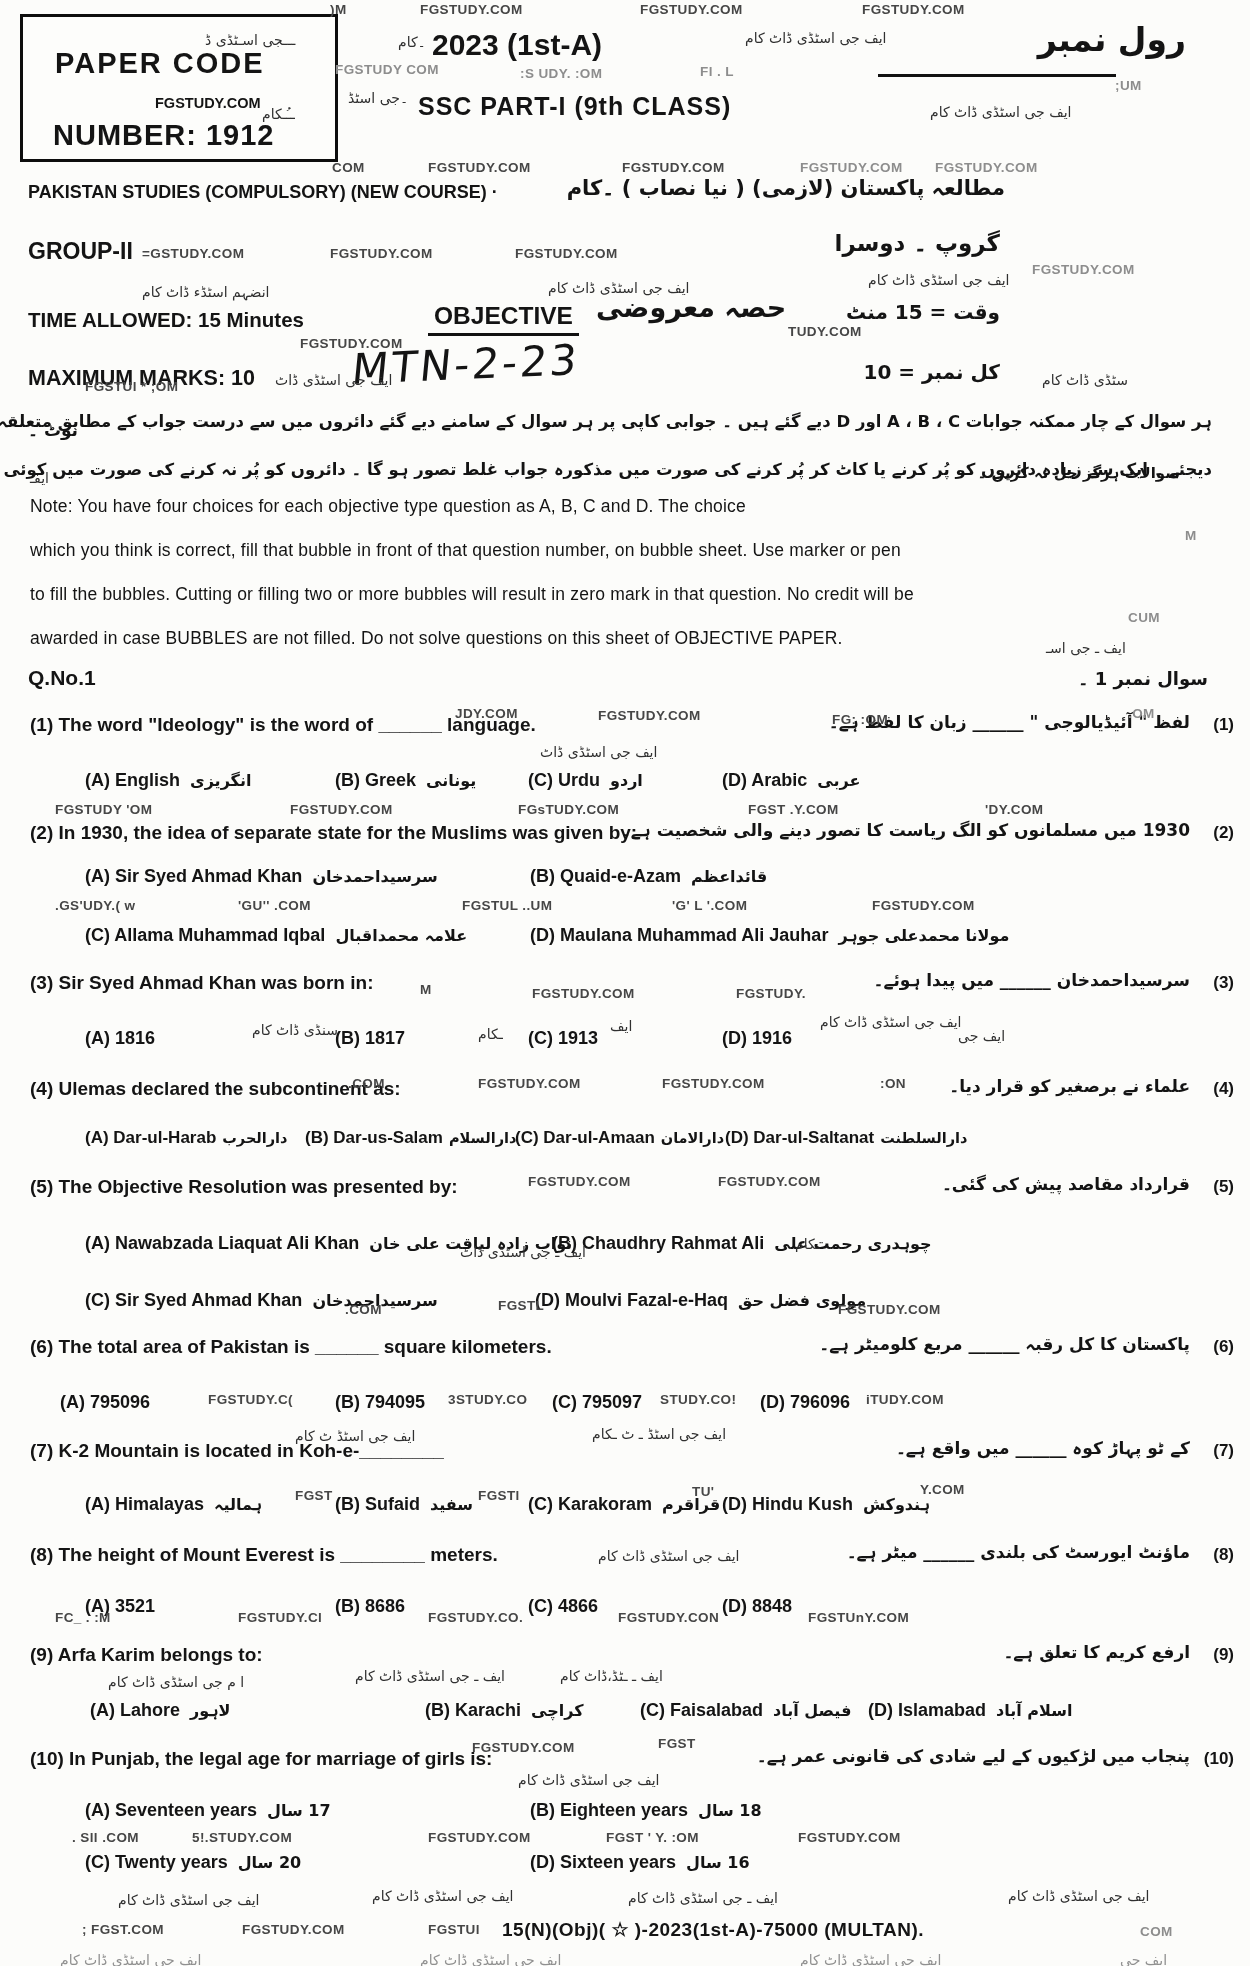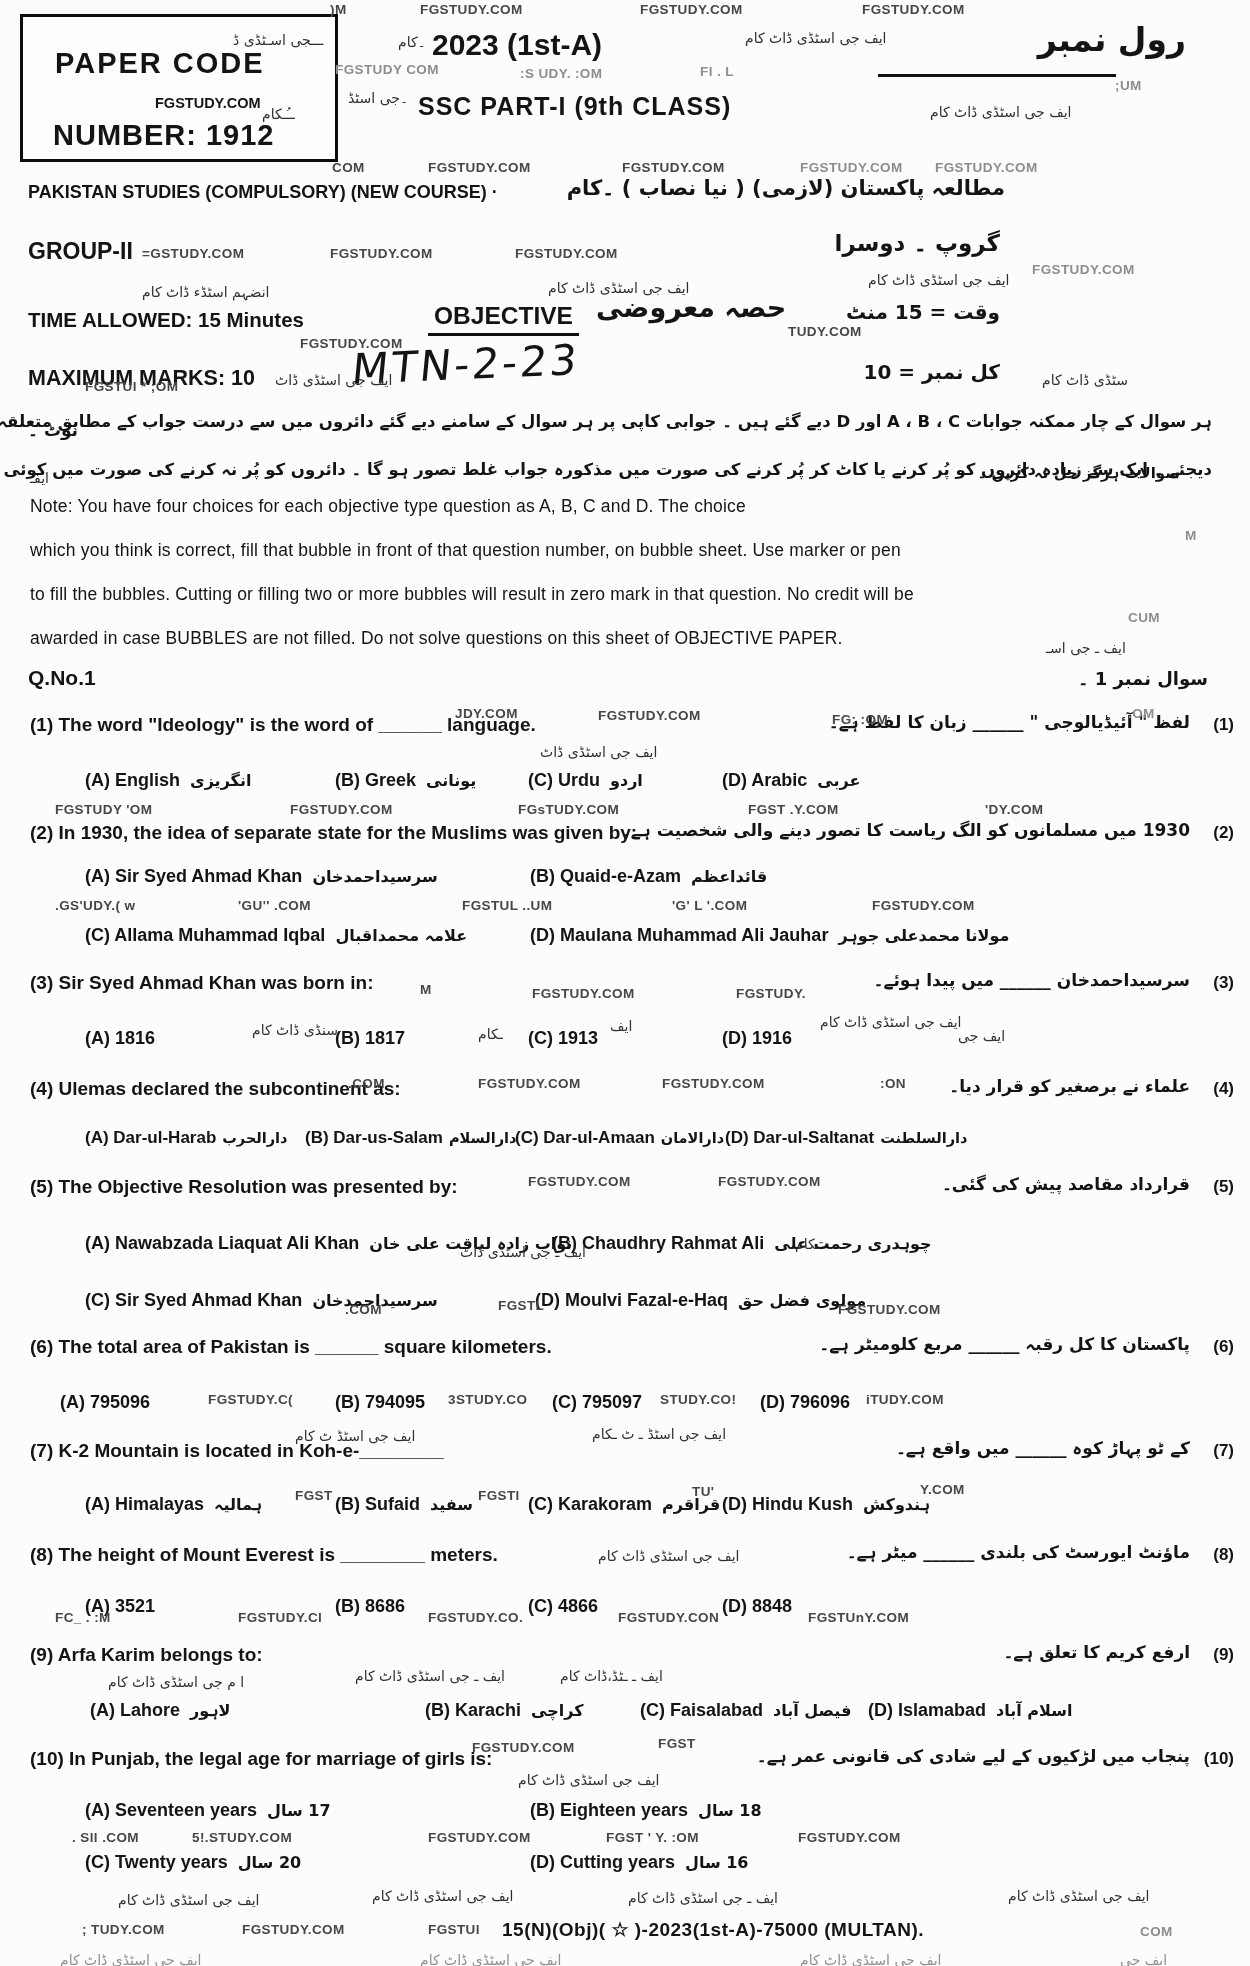--- a/index.html
+++ b/index.html
@@ -205,36 +205,36 @@
 <span class="opt" style="left:868px;top:1700px"><span class="oen">(D)  Islamabad</span><span class="our">اسلام آباد</span></span>
 
 <div class="qline" style="top:1748px">
   <span class="qen">(10)   In Punjab, the legal age for marriage of girls is:</span>
   <span class="qur">پنجاب میں لڑکیوں کے لیے شادی کی قانونی عمر ہے۔</span>
   <span class="qnum">(10)</span>
 </div>
 <span class="opt" style="left:85px;top:1800px"><span class="oen">(A) Seventeen years</span><span class="our">17 سال</span></span>
 <span class="opt" style="left:530px;top:1800px"><span class="oen">(B) Eighteen years</span><span class="our">18 سال</span></span>
 <span class="opt" style="left:85px;top:1852px"><span class="oen">(C) Twenty years</span><span class="our">20 سال</span></span>
-<span class="opt" style="left:530px;top:1852px"><span class="oen">(D) Cutting years</span><span class="our">16 سال</span></span>
+<span class="opt" style="left:530px;top:1852px"><span class="oen">(D) Sixteen years</span><span class="our">16 سال</span></span>
 
 <span class="printcode">15(N)(Obj)( ☆ )-2023(1st-A)-75000  (MULTAN).</span>
 <div class="bottomstrip"></div>
 
 <div id="wm-layer">
     <span class="wm " style="left: 330px; top: 2px;">)M</span>
     <span class="wm " style="left: 420px; top: 2px;">FGSTUDY.COM</span>
     <span class="wm " style="left: 640px; top: 2px;">FGSTUDY.COM</span>
     <span class="wm " style="left: 862px; top: 2px;">FGSTUDY.COM</span>
     <span class="wm l" style="left: 335px; top: 62px;">FGSTUDY COM</span>
     <span class="wm l" style="left: 520px; top: 66px;">:S UDY. :OM</span>
     <span class="wm l" style="left: 700px; top: 64px;">Fl . L</span>
     <span class="wm u" style="left: 745px; top: 30px;">ایف جی اسٹڈی ڈاٹ کام</span>
     <span class="wm u" style="left: 930px; top: 104px;">ایف جی اسٹڈی ڈاٹ کام</span>
-    <span class="wm u" style="left: 205px; top: 32px; margin-left: 28px;">ـــجی اسـٹڈی ڈ</span>
+    <span class="wm u" style="left: 205px; top: 32px;">ـــجی اسـٹڈی ڈ</span>
     <span class="wm u" style="left: 262px; top: 106px;">ــُـکام</span>
     <span class="wm u" style="left: 348px; top: 90px;">۔جی اسٹڈ</span>
     <span class="wm l" style="left: 1115px; top: 78px;">;UM</span>
     <span class="wm u" style="left: 398px; top: 34px;">۔کام</span>
     <span class="wm " style="left: 332px; top: 160px;">COM</span>
     <span class="wm " style="left: 428px; top: 160px;">FGSTUDY.COM</span>
     <span class="wm " style="left: 622px; top: 160px;">FGSTUDY.COM</span>
     <span class="wm l" style="left: 800px; top: 160px;">FGSTUDY.COM</span>
     <span class="wm l" style="left: 935px; top: 160px;">FGSTUDY.COM</span>
     <span class="wm " style="left: 142px; top: 246px;">=GSTUDY.COM</span>
@@ -311,21 +311,21 @@
     <span class="wm u" style="left: 518px; top: 1772px;">ایف جی اسٹڈی ڈاٹ کام</span>
     <span class="wm " style="left: 72px; top: 1830px;">. Sll .COM</span>
     <span class="wm " style="left: 192px; top: 1830px;">5!.STUDY.COM</span>
     <span class="wm " style="left: 428px; top: 1830px;">FGSTUDY.COM</span>
     <span class="wm " style="left: 606px; top: 1830px;">FGST ' Y. :OM</span>
     <span class="wm " style="left: 798px; top: 1830px;">FGSTUDY.COM</span>
     <span class="wm u" style="left: 1008px; top: 1888px;">ایف جی اسٹڈی ڈاٹ کام</span>
     <span class="wm u" style="left: 628px; top: 1890px;">ایف ـ جی اسٹڈی ڈاٹ کام</span>
     <span class="wm u" style="left: 372px; top: 1888px;">ایف جی اسٹڈی ڈاٹ کام</span>
     <span class="wm u" style="left: 118px; top: 1892px;">ایف جی اسٹڈی ڈاٹ کام</span>
-    <span class="wm " style="left: 82px; top: 1922px;">; TUDY.COM</span>
+    <span class="wm " style="left: 82px; top: 1922px;">; FGST.COM</span>
     <span class="wm " style="left: 242px; top: 1922px;">FGSTUDY.COM</span>
     <span class="wm " style="left: 428px; top: 1922px;">FGSTUl</span>
     <span class="wm l" style="left: 1140px; top: 1924px;">COM</span>
     <span class="wm ul" style="left: 60px; top: 1952px;">ایف جی اسٹڈی ڈاٹ کام</span>
     <span class="wm ul" style="left: 420px; top: 1952px;">ایف جی اسٹڈی ڈاٹ کام</span>
     <span class="wm ul" style="left: 800px; top: 1952px;">ایف جی اسٹڈی ڈاٹ کام</span>
     <span class="wm ul" style="left: 1120px; top: 1952px;">ایف جی</span>
   </div>
 
 </body></html>

